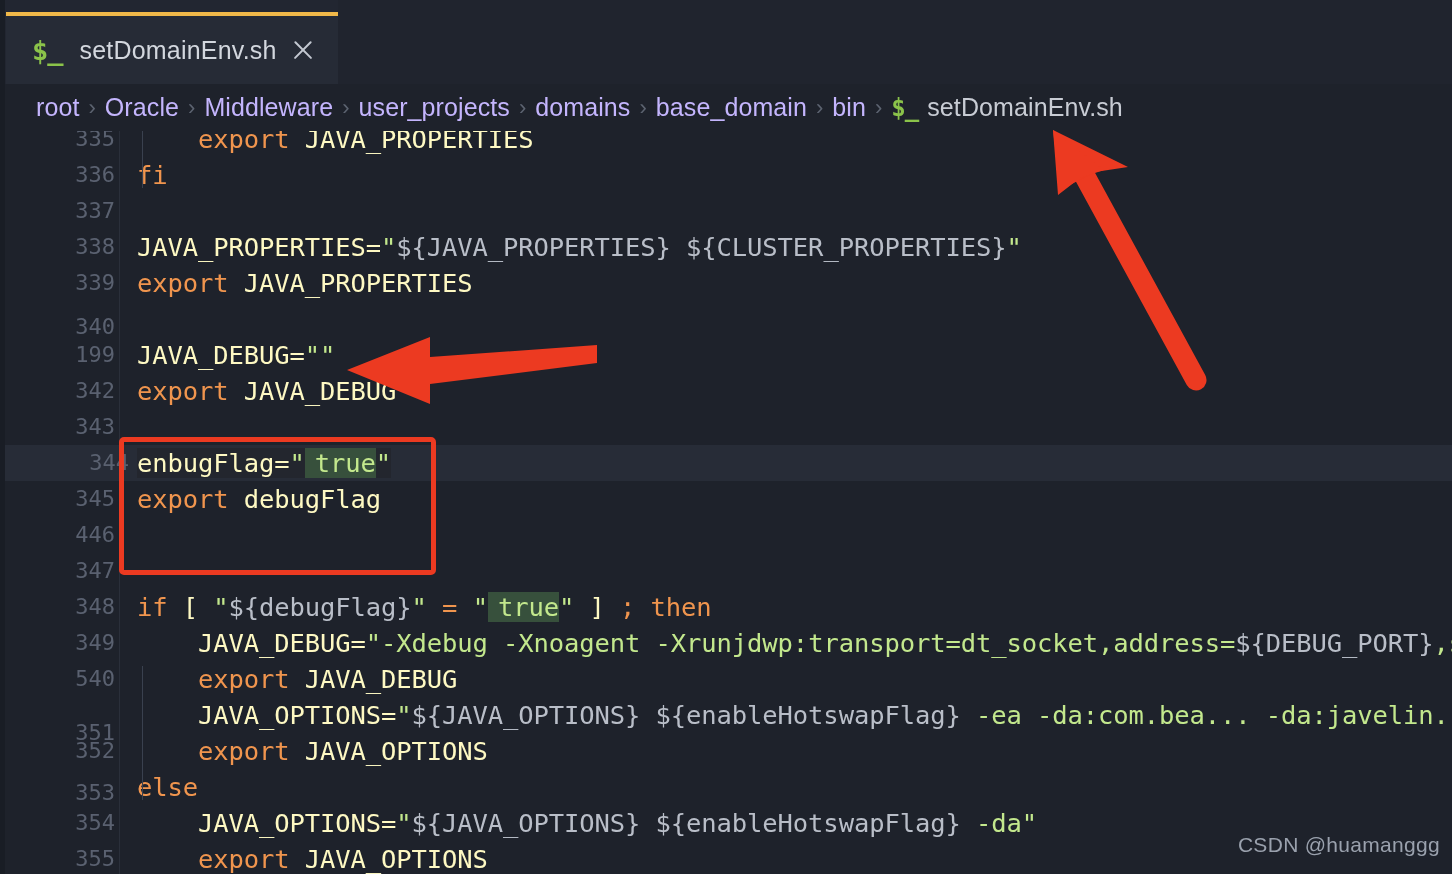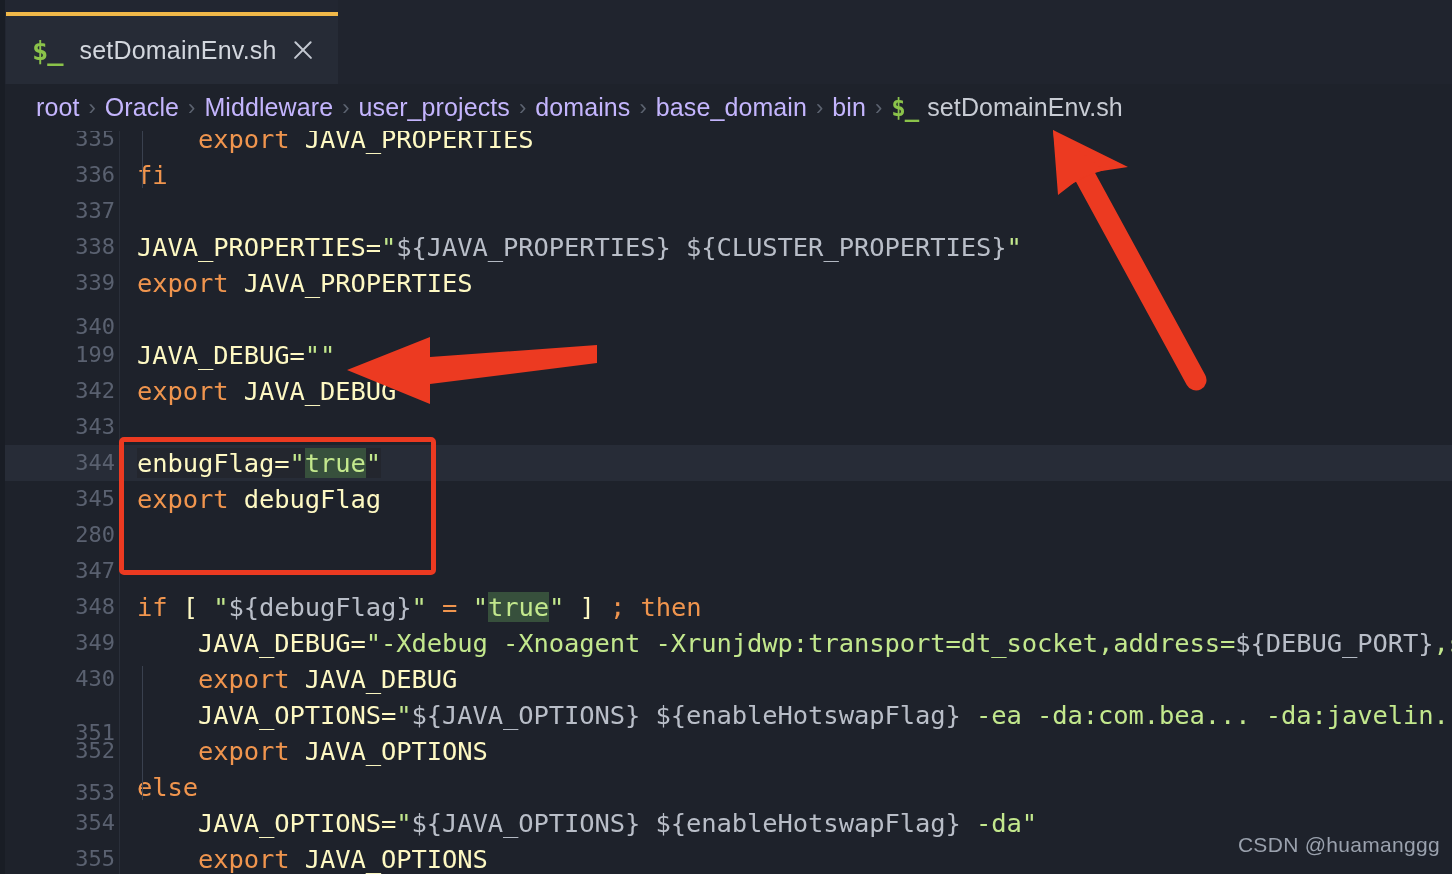--- a/index.html
+++ b/index.html
@@ -49,21 +49,21 @@
 
   .code-row{position:absolute;left:0;right:0;height:36px;display:block;}
   .code-row.current{background:#272c37;}
   .code-txt{position:absolute;left:132px;top:0;white-space:pre;
             font-family:"DejaVu Sans Mono","Liberation Mono",monospace;
             font-size:25.5px;line-height:36px;color:#c8ccd4;letter-spacing:-.1px;}
   .kw{color:#f0954e;}
   .str{color:#c3e88d;}
   .var{color:#b9bec8;}
   .plain{color:#fef9c3;}
-  .hit{background:#37503c;}
+  .hit{background:#37503c;padding-left:10px;}
   .sel{background:#23262e;}
 
   .indent-guide{position:absolute;width:1px;background:#3a414f;}
 
   
   .anno-svg{position:absolute;left:0;top:0;width:1452px;height:874px;pointer-events:none;}
   .redbox{position:absolute;border:5px solid #ec3a21;border-radius:5px;}
 
   .watermark{position:absolute;right:12px;bottom:17px;color:#9aa1ad;font-size:21px;
              letter-spacing:.3px;}
@@ -173,27 +173,27 @@
     <div id="gutter-nums">
         <div class="gutter-line" style="top: -10px; line-height: 36px;">335</div>
         <div class="gutter-line" style="top: 26px; line-height: 36px;">336</div>
         <div class="gutter-line" style="top: 62px; line-height: 36px;">337</div>
         <div class="gutter-line" style="top: 98px; line-height: 36px;">338</div>
         <div class="gutter-line" style="top: 134px; line-height: 36px;">339</div>
         <div class="gutter-line" style="top: 170px; line-height: 36px; margin-top: 8px;">340</div>
         <div class="gutter-line" style="top: 206px; line-height: 36px;">199</div>
         <div class="gutter-line" style="top: 242px; line-height: 36px;">342</div>
         <div class="gutter-line" style="top: 278px; line-height: 36px;">343</div>
-        <div class="gutter-line" style="top: 314px; line-height: 36px;">344</div>
+        <div class="gutter-line" style="top: 314px; line-height: 36px; margin-left: 14px;">344</div>
         <div class="gutter-line" style="top: 350px; line-height: 36px;">345</div>
-        <div class="gutter-line" style="top: 386px; line-height: 36px;">280</div>
+        <div class="gutter-line" style="top: 386px; line-height: 36px;">446</div>
         <div class="gutter-line" style="top: 422px; line-height: 36px;">347</div>
         <div class="gutter-line" style="top: 458px; line-height: 36px;">348</div>
         <div class="gutter-line" style="top: 494px; line-height: 36px;">349</div>
-        <div class="gutter-line" style="top: 530px; line-height: 36px;">430</div>
+        <div class="gutter-line" style="top: 530px; line-height: 36px;">540</div>
         <div class="gutter-line" style="top: 584px; line-height: 36px;">351</div>
         <div class="gutter-line" style="top: 602px; line-height: 36px;">352</div>
         <div class="gutter-line" style="top: 644px; line-height: 36px;">353</div>
         <div class="gutter-line" style="top: 674px; line-height: 36px;">354</div>
         <div class="gutter-line" style="top: 710px; line-height: 36px;">355</div>
       </div>
     <div id="indent-guides">
         <div class="indent-guide" style="left: 137px; top: -5px; height: 62px;"></div>
         <div class="indent-guide" style="left: 137px; top: 535px; height: 134px;"></div>
       </div>

